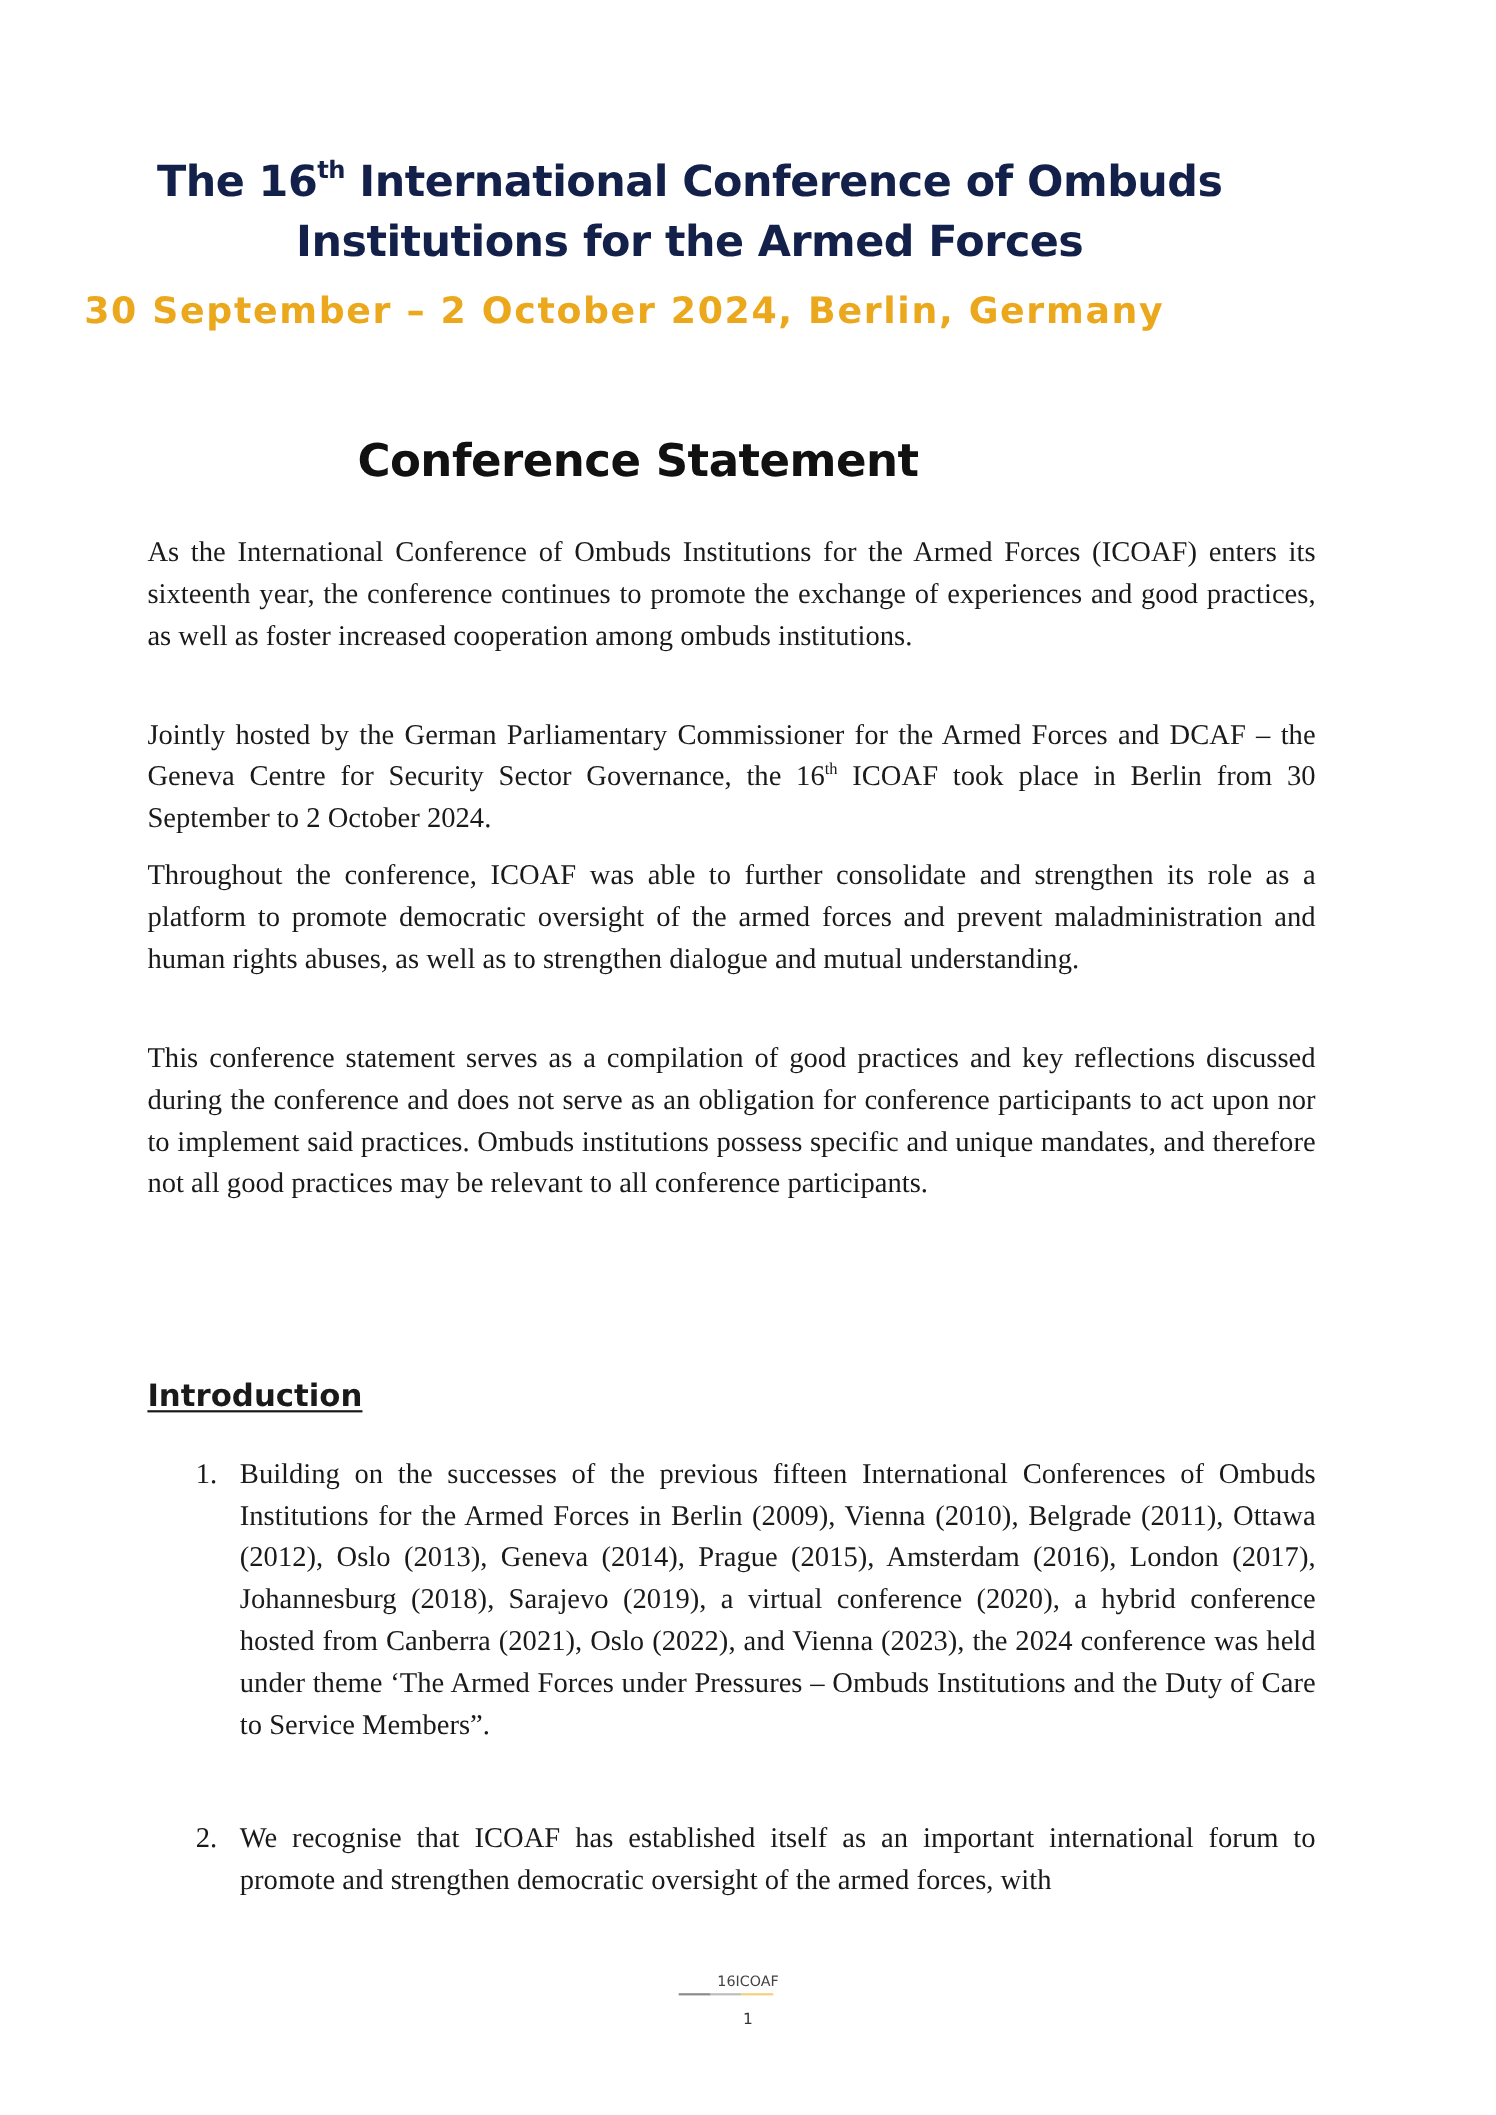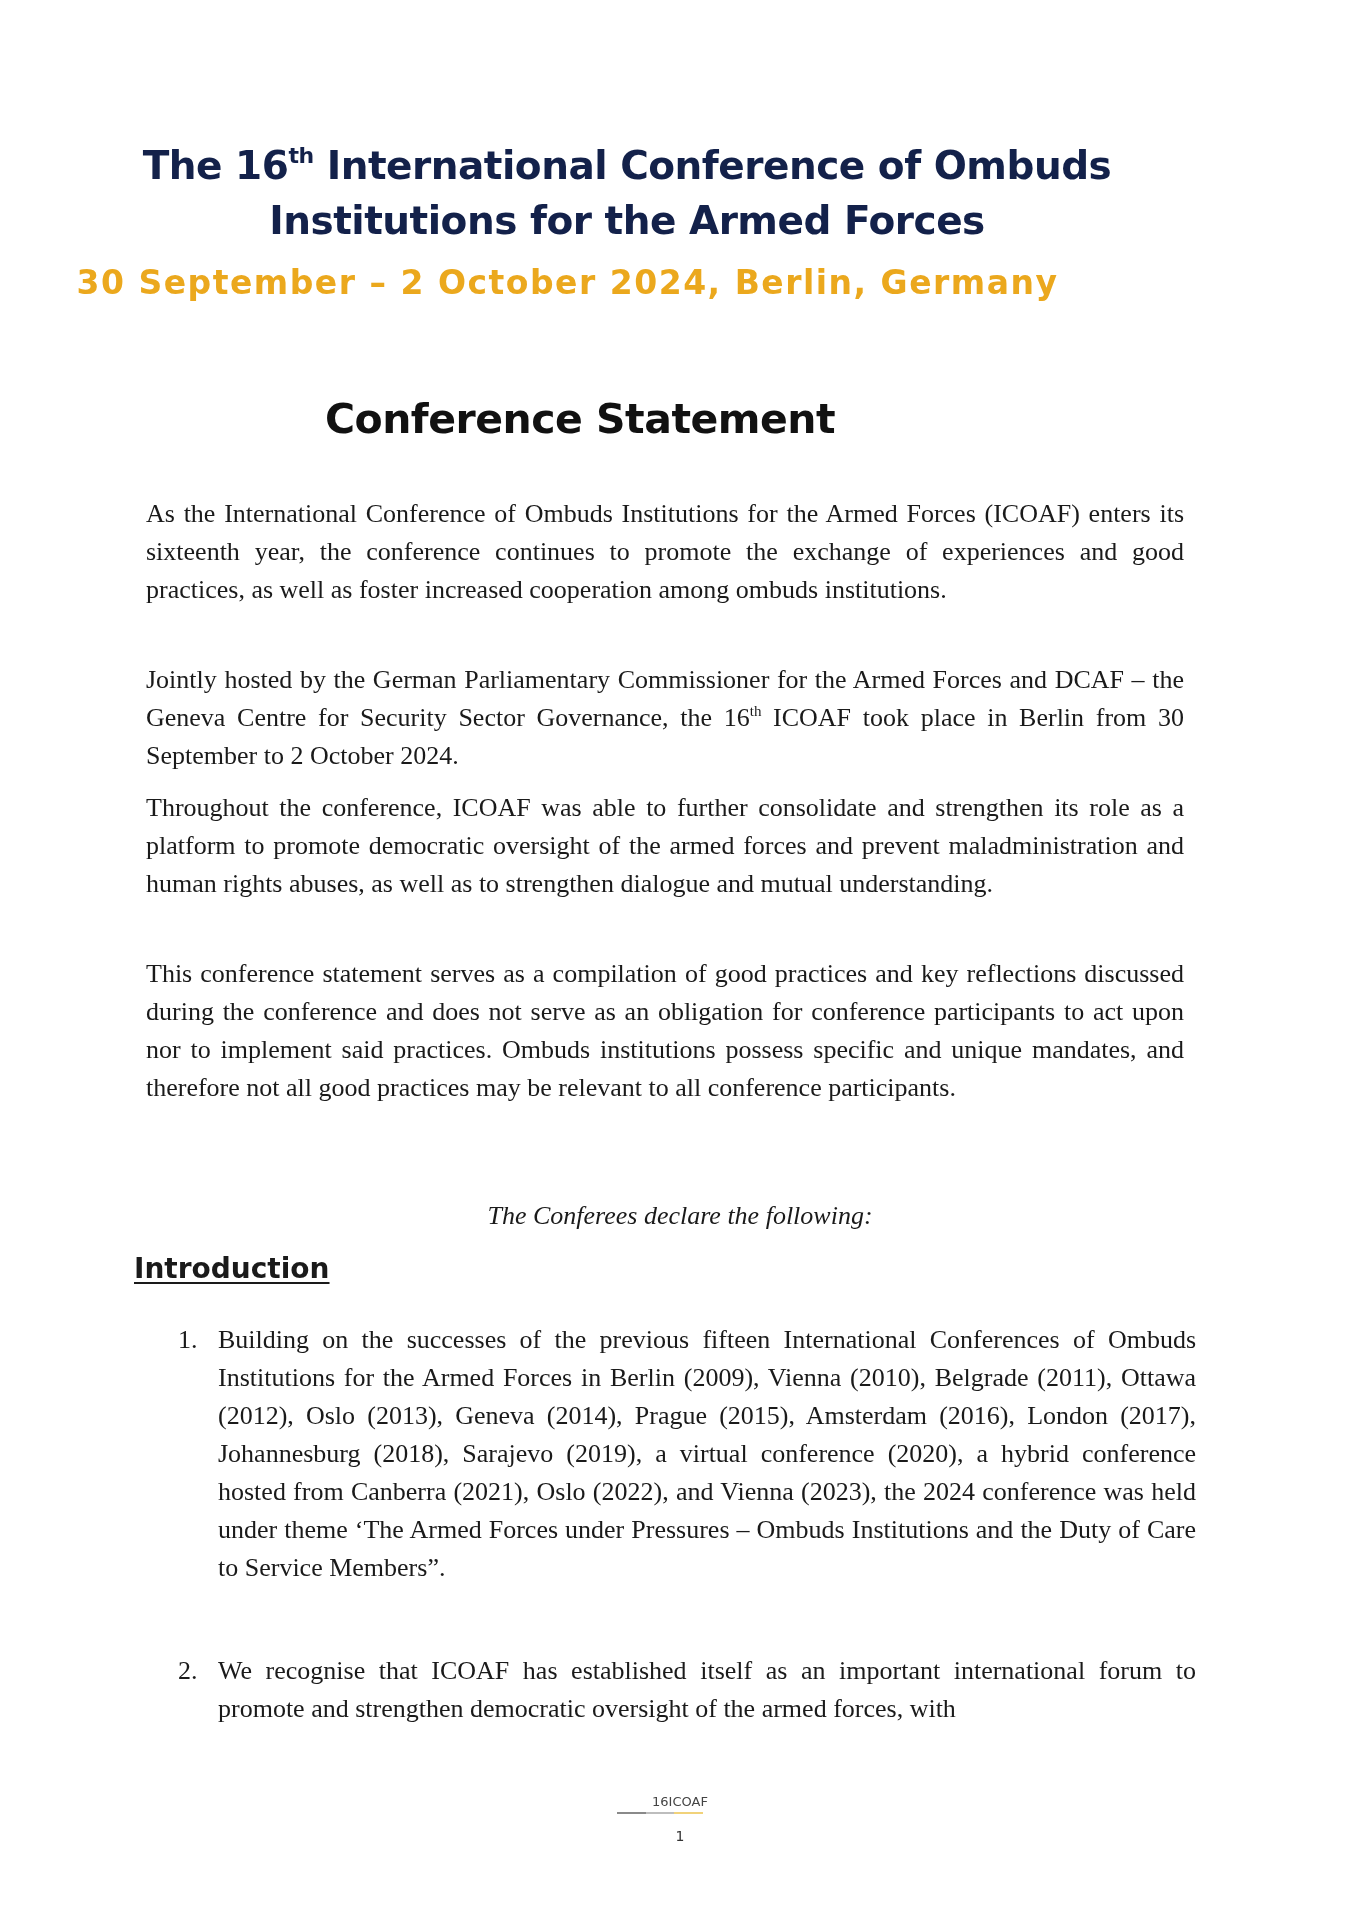--- a/index.html
+++ b/index.html
@@ -14,21 +14,21 @@
   .title-2 { top: 193px; }
   .subtitle { position: absolute; left: 0; width: 1135px; top: 260px; text-align: center;
               font-family: "DejaVu Sans", "Liberation Sans", sans-serif; font-weight: bold;
               color: #eba81d; font-size: 33px; letter-spacing: 1.5px; line-height: 46px; }
   .doc-heading { position: absolute; left: 0; width: 1160px; top: 390px; text-align: center;
                  font-family: "DejaVu Sans", "Liberation Sans", sans-serif; font-weight: bold;
                  font-size: 41px; color: #111; letter-spacing: -0.5px; line-height: 58px; }
   .body { position: absolute; left: 134px; width: 1062px;
           font-family: "Liberation Serif", "DejaVu Serif", serif;
           font-size: 26px; line-height: 38px; text-align: justify; color: #1a1a1a; }
-  .body p { margin: 12px; }
+  .body p { margin: 0; }
   .body sup { font-size: 15px; vertical-align: 10px; line-height: 0; }
   .p1 { top: 483px; }
   .p2 { top: 649px; }
   .p3 { top: 777px; }
   .p4 { top: 943px; }
   .declare { position: absolute; left: 0; width: 1360px; top: 1197px; text-align: center;
              font-family: "Liberation Serif", serif; font-style: italic; font-size: 26px; line-height: 38px; }
   .section { position: absolute; left: 134px; top: 1249px; font-family: "DejaVu Sans", "Liberation Sans", sans-serif;
              font-weight: bold; font-size: 28px; text-decoration: underline; text-underline-offset: 4px; line-height: 40px; }
   .list-item { position: absolute; left: 134px; width: 1062px; font-family: "Liberation Serif", "DejaVu Serif", serif;
@@ -63,21 +63,20 @@
   <div class="body p2">
       <p><span>Jointly hosted by the German Parliamentary Commissioner for the Armed Forces and DCAF – the Geneva Centre for Security Sector Governance, the 16</span><sup>th</sup><span> ICOAF took place in Berlin from 30 September to 2 October 2024.</span></p>
     </div>
   <div class="body p3">
       <p>Throughout the conference, ICOAF was able to further consolidate and strengthen its role as a platform to promote democratic oversight of the armed forces and prevent maladministration and human rights abuses, as well as to strengthen dialogue and mutual understanding.</p>
     </div>
   <div class="body p4">
       <p>This conference statement serves as a compilation of good practices and key reflections discussed during the conference and does not serve as an obligation for conference participants to act upon nor to implement said practices. Ombuds institutions possess specific and unique mandates, and therefore not all good practices may be relevant to all conference participants.</p>
     </div>
 
-  <div class="declare">The Conferees declare the following:</div>
 
   <div class="section">Introduction</div>
 
   <div class="list-item li1">
     <span class="list-num">1.</span>
     <div class="list-text">Building on the successes of the previous fifteen International Conferences of Ombuds Institutions for the Armed Forces in Berlin (2009), Vienna (2010), Belgrade (2011), Ottawa (2012), Oslo (2013), Geneva (2014), Prague (2015), Amsterdam (2016), London (2017), Johannesburg (2018), Sarajevo (2019), a virtual conference (2020), a hybrid conference hosted from Canberra (2021), Oslo (2022), and Vienna (2023), the 2024 conference was held under theme ‘The Armed Forces under Pressures – Ombuds Institutions and the Duty of Care to Service Members”.</div>
   </div>
   <div class="list-item li2">
     <span class="list-num">2.</span>
     <div class="list-text">We recognise that ICOAF has established itself as an important international forum to promote and strengthen democratic oversight of the armed forces, with</div>

